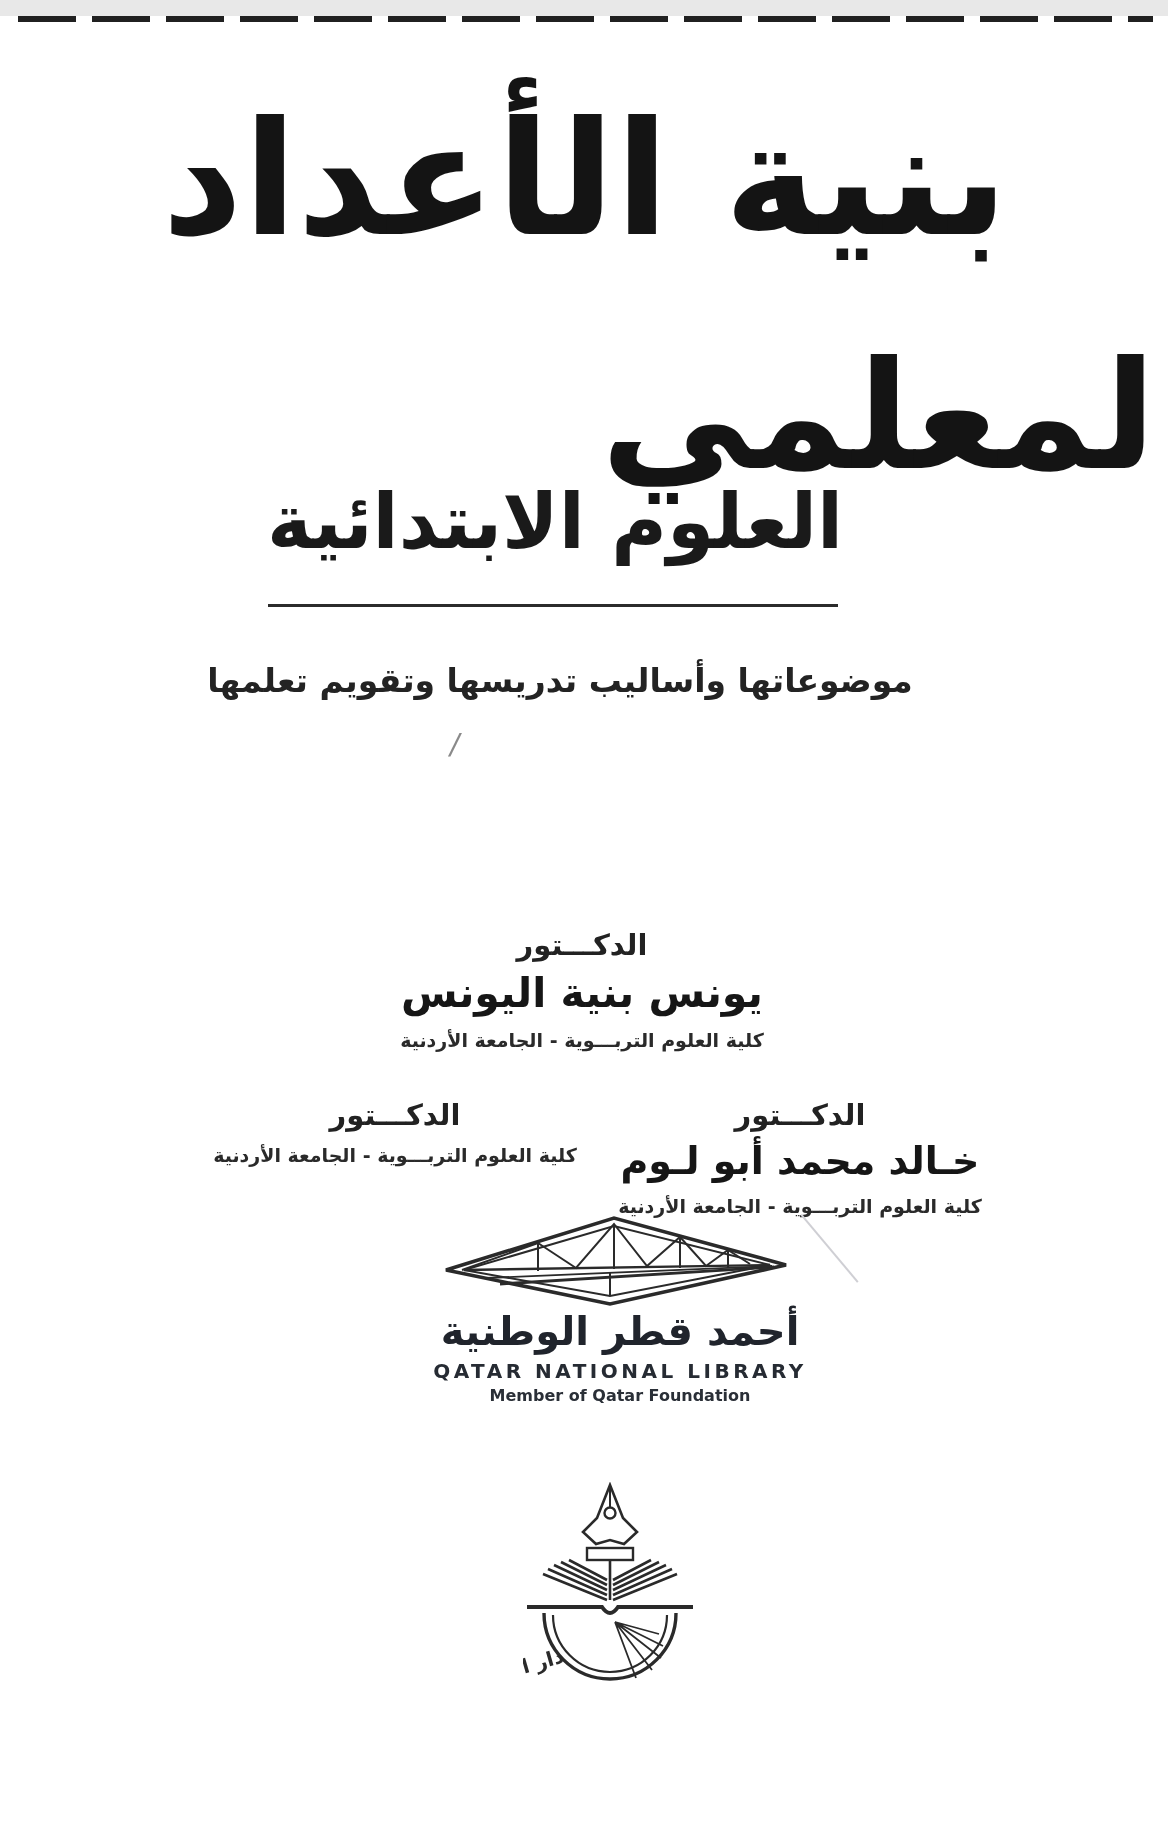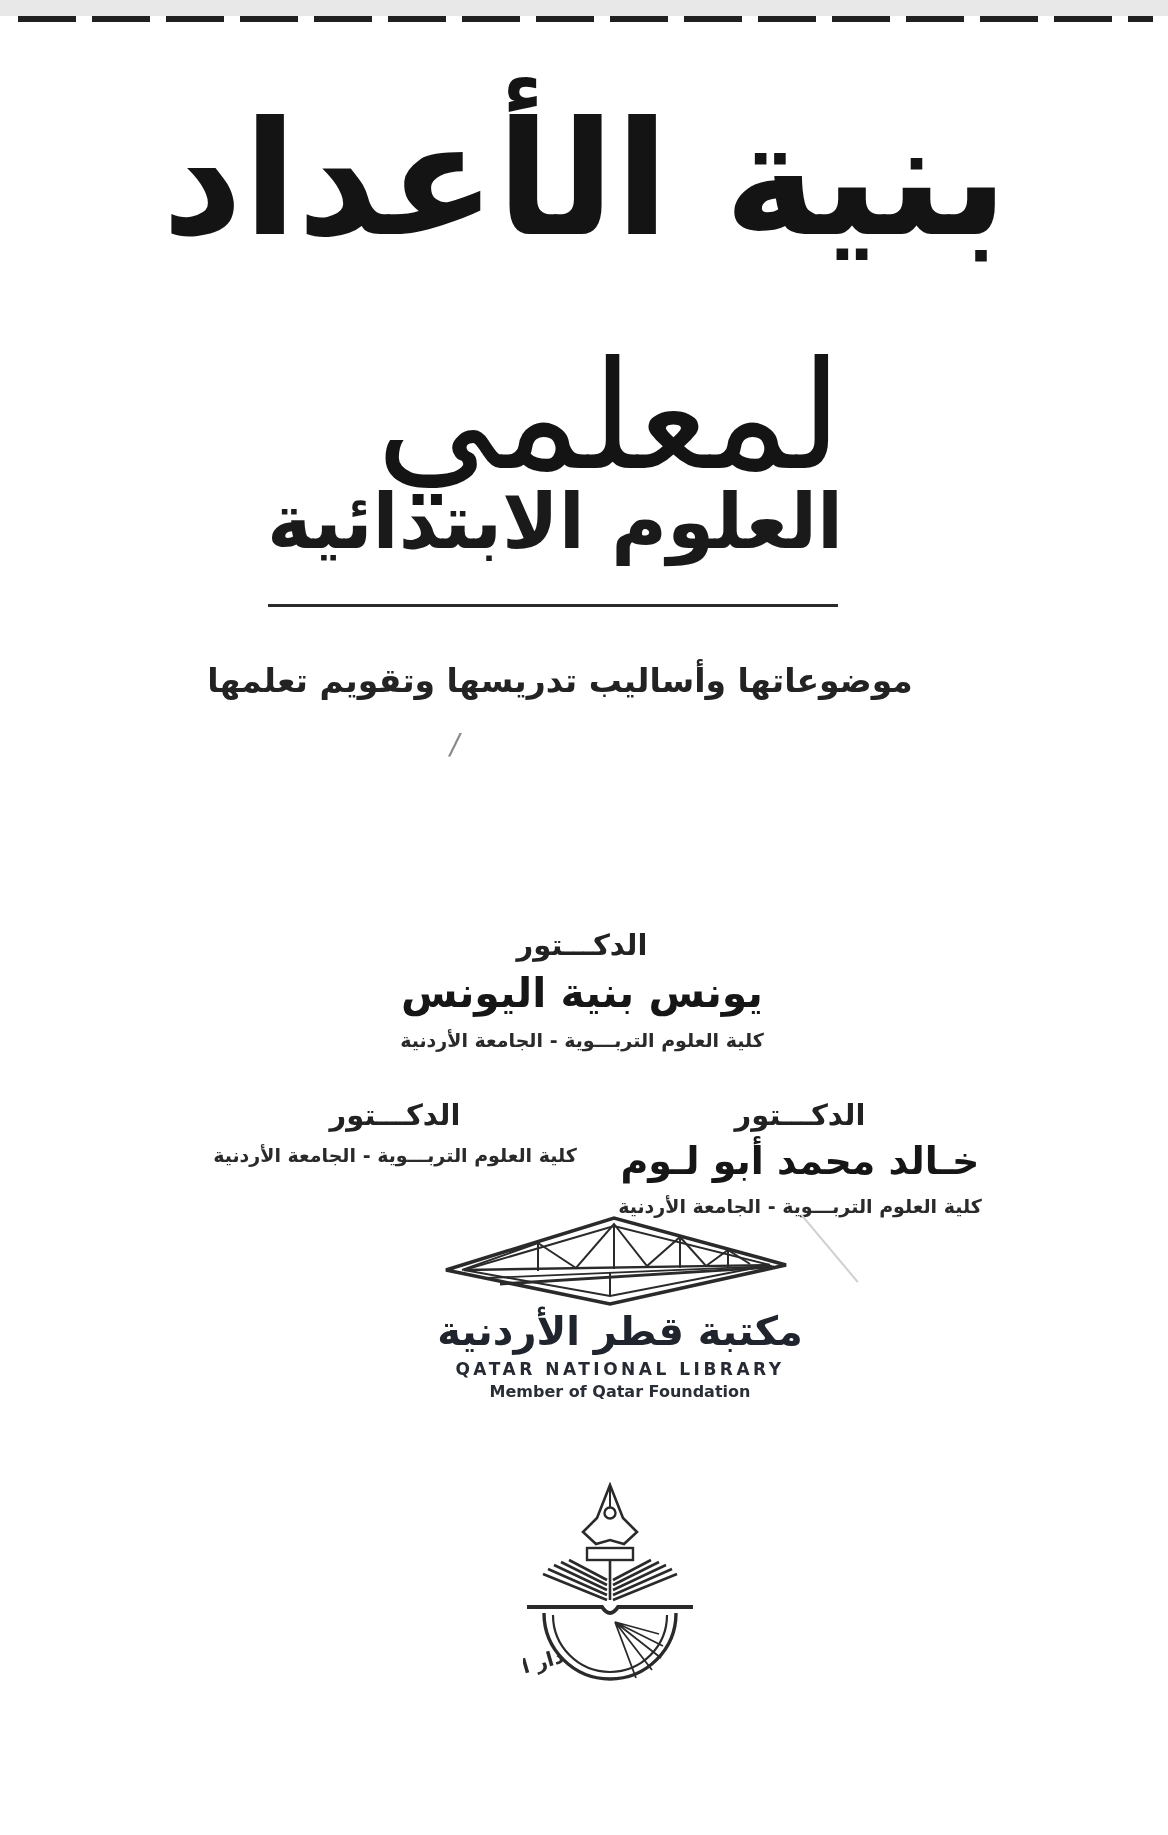--- a/index.html
+++ b/index.html
@@ -17,22 +17,22 @@
     background:repeating-linear-gradient(90deg,#0d0d0d 0 58px,rgba(13,13,13,0) 58px 74px);
     opacity:.92;
   }
   .arabic{direction:rtl;unicode-bidi:isolate;}
   .title-l1{
     position:absolute;top:78px;left:30px;width:1110px;
     text-align:center;font-size:158px;line-height:1.08;font-weight:bold;
     color:#141414;letter-spacing:-2px;margin:0;
   }
   .title-l2{
-    position:absolute;top:318px;left:54px;width:1110px;
-    text-align:center;font-size:150px;line-height:1.1;font-weight:normal;
+    position:absolute;top:318px;left:46px;width:1110px;
+    text-align:right;font-size:150px;line-height:1.1;font-weight:bold;
     color:#141414;margin:0;
   }
   .title-l3{
     position:absolute;top:462px;left:0;width:1110px;
     text-align:center;font-size:76px;line-height:1.15;font-weight:bold;
     color:#1a1a1a;margin:0;
   }
   .title-rule{
     position:absolute;top:588px;left:268px;width:570px;height:3px;
     background:#2b2b2b;
@@ -55,21 +55,21 @@
   .author-right .author-name,.author-left .author-name{font-size:38px;}
   .diamond-logo{position:absolute;left:442px;top:1198px;}
   .crease{
     position:absolute;left:802px;top:1198px;width:88px;height:2px;
     background:#cfcfd4;transform:rotate(50deg);transform-origin:left top;
   }
   .library-block{
     position:absolute;top:1294px;left:420px;width:400px;text-align:center;
   }
   .lib-ar{font-size:40px;font-weight:bold;color:#20242c;line-height:1.05;}
-  .lib-en{font-size:17px;font-weight:bold;letter-spacing:3.5px;color:#262b33;margin-top:7px;}
+  .lib-en{font-size:20px;font-weight:bold;letter-spacing:3.5px;color:#262b33;margin-top:7px;}
   .lib-mem-ar{font-size:25px;font-weight:bold;color:#262b33;margin-top:9px;}
   .lib-mem-en{font-size:16px;font-weight:bold;color:#2a2f37;margin-top:3px;}
   .publisher-logo{position:absolute;left:523px;top:1466px;}
   svg .ln{stroke:#2a2a2a;fill:none;}
 </style>
 </head>
 <body>
 
 <div class="page">
 
@@ -107,21 +107,21 @@
     <polygon class="ln" points="22,56 172,12 328,51 168,82" stroke-width="2"></polygon>
     <path class="ln" stroke-width="2.4" d="M22,56 L328,51"></path>
     <path class="ln" stroke-width="2.8" d="M58,70 L332,53"></path>
     <path class="ln" stroke-width="1.8" d="M44,64 L330,52"></path>
     <path class="ln" stroke-width="2" d="M20,56 L96,29 L134,54 L172,10 L205,52 L238,23 L264,52 L286,36 L308,50"></path>
     <path class="ln" stroke-width="2" d="M96,29 L96,57 M172,10 L172,55 M238,23 L238,54 M286,36 L286,53"></path>
     <path class="ln" stroke-width="2" d="M168,58 L168,82"></path>
   </svg>
 
   <div class="library-block">
-    <div class="lib-ar arabic">مكتبة قطر الأردنية</div>
+    <div class="lib-ar arabic">أحمد قطر الوطنية</div>
     <div class="lib-en">QATAR NATIONAL LIBRARY</div>
     <div class="lib-mem-en">Member of Qatar Foundation</div>
   </div>
 
   <svg class="publisher-logo" width="175" height="208" viewBox="0 0 175 208" aria-hidden="true">
 
     <g>
       <path class="ln" stroke-width="2.6" d="M87,3 L74,36 L60,50 L73,62 L87,58 L101,62 L114,50 L100,36 Z"></path>
       <circle class="ln" cx="87" cy="31" r="5.5" stroke-width="2.4"></circle>
       <path class="ln" stroke-width="2" d="M87,25 L87,5"></path>

